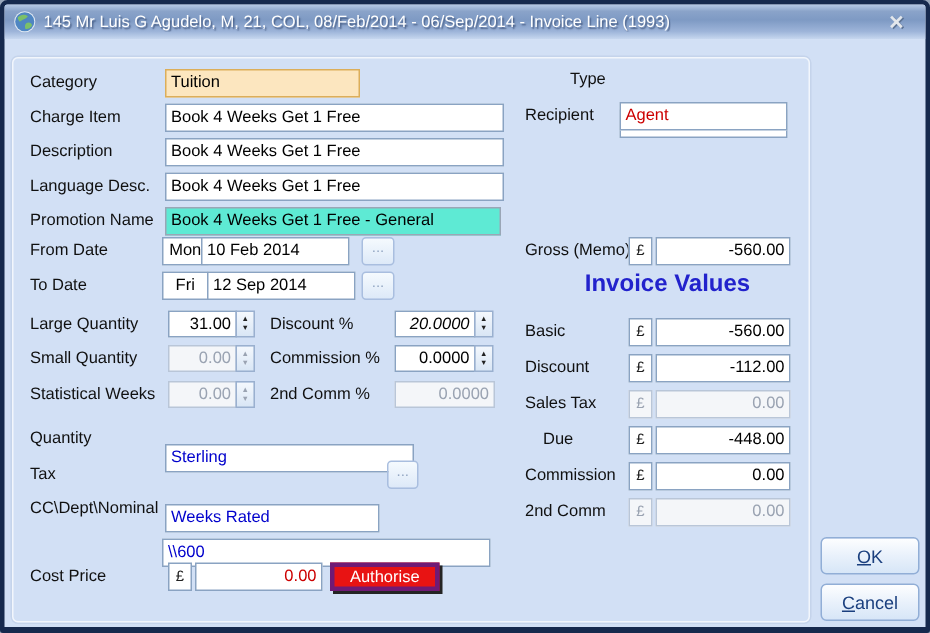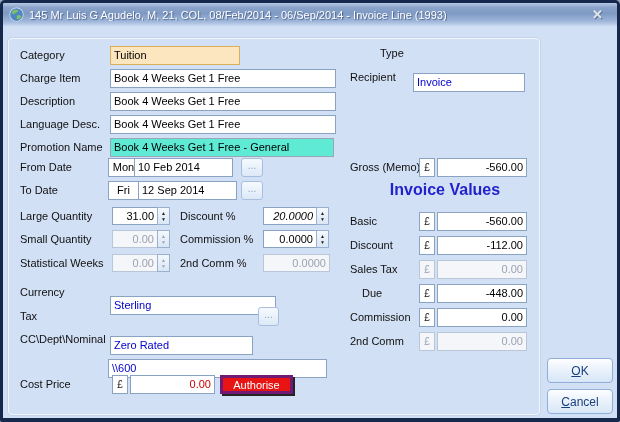--- a/index.html
+++ b/index.html
@@ -77,21 +77,21 @@
   <span class="lbl" style="left:17px;top:46px;">Category</span>
   <span class="lbl" style="left:17px;top:69px;">Charge Item</span>
   <span class="lbl" style="left:17px;top:92px;">Description</span>
   <span class="lbl" style="left:17px;top:115px;">Language Desc.</span>
   <span class="lbl" style="left:17px;top:138px;">Promotion Name</span>
   <span class="lbl" style="left:17px;top:158px;">From Date</span>
   <span class="lbl" style="left:17px;top:181px;">To Date</span>
   <span class="lbl" style="left:17px;top:207px;">Large Quantity</span>
   <span class="lbl" style="left:17px;top:230px;">Small Quantity</span>
   <span class="lbl" style="left:17px;top:254px;">Statistical Weeks</span>
-  <span class="lbl" style="left:17px;top:283px;">Currency</span>
+  <span class="lbl" style="left:17px;top:283px;">Quantity</span>
   <span class="lbl" style="left:17px;top:307px;">Tax</span>
   <span class="lbl" style="left:17px;top:330px;">CC\Dept\Nominal</span>
   <span class="lbl" style="left:17px;top:375px;">Cost Price</span>
 
   <div class="field cat" style="left:107px;top:43px;width:130px;">Tuition</div>
   <div class="field" style="left:107px;top:66px;width:226px;">Book 4 Weeks Get 1 Free</div>
   <div class="field" style="left:107px;top:89px;width:226px;">Book 4 Weeks Get 1 Free</div>
   <div class="field" style="left:107px;top:112px;width:226px;">Book 4 Weeks Get 1 Free</div>
   <div class="field promo" style="left:107px;top:135px;width:224px;">Book 4 Weeks Get 1 Free - General</div>
 
@@ -128,33 +128,34 @@
       <i>▼</i>
     </span>
   <div class="field num" style="left:260px;top:227px;width:54px;height:18px;">0.0000</div>
   <span class="spin" style="left:313px;top:227px;">
       <i>▲</i>
       <i>▼</i>
     </span>
   <div class="field num dis" style="left:260px;top:251px;width:67px;height:18px;">0.0000</div>
 
   <div class="field blue" style="left:107px;top:264px;width:166px;">Sterling</div>
-  <div class="field blue" style="left:107px;top:304px;width:143px;">Zero Rated</div>
+  <div class="field blue" style="left:107px;top:304px;width:143px;">Weeks Rated</div>
   <div class="dots" style="left:255px;top:304px;width:21px;">...</div>
   <div class="field blue" style="left:105px;top:327px;width:219px;">\\600</div>
 
   <div class="curbox" style="left:109px;top:372px;">£</div>
   <div class="field num red" style="left:127px;top:372px;width:85px;">0.00</div>
   <div class="authorise">
       <span>Authorise</span>
     </div>
 
   <span class="lbl" style="left:366px;top:44px;margin-left:11px;">Type</span>
   <span class="lbl" style="left:347px;top:68px;">Recipient</span>
   <div class="field blue" style="left:410px;top:41px;width:112px;">Invoice</div>
+  <div class="field red" style="left:410px;top:65px;width:112px;">Agent</div>
 
   <span class="lbl" style="left:347px;top:158px;">Gross (Memo)</span>
   <div class="curbox" style="left:416px;top:155px;">£</div>
   <div class="field num" style="left:434px;top:155px;width:90px;">-560.00</div>
 
   <div class="heading">Invoice Values</div>
 
   <span class="lbl" style="left:347px;top:212px;">Basic</span>
   <div class="curbox" style="left:416px;top:209px;">£</div>
   <div class="field num" style="left:434px;top:209px;width:90px;">-560.00</div>

